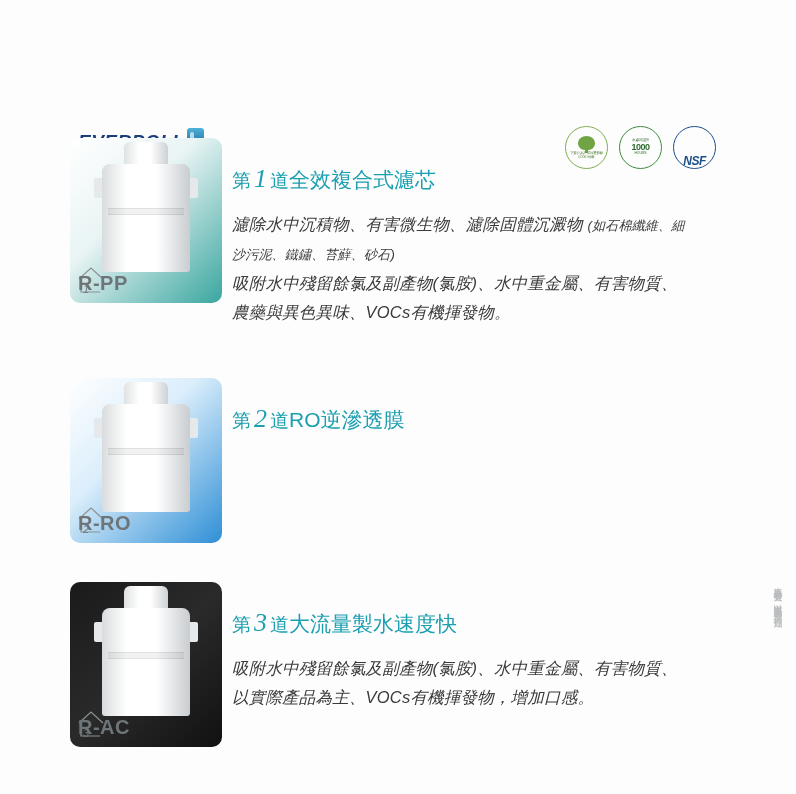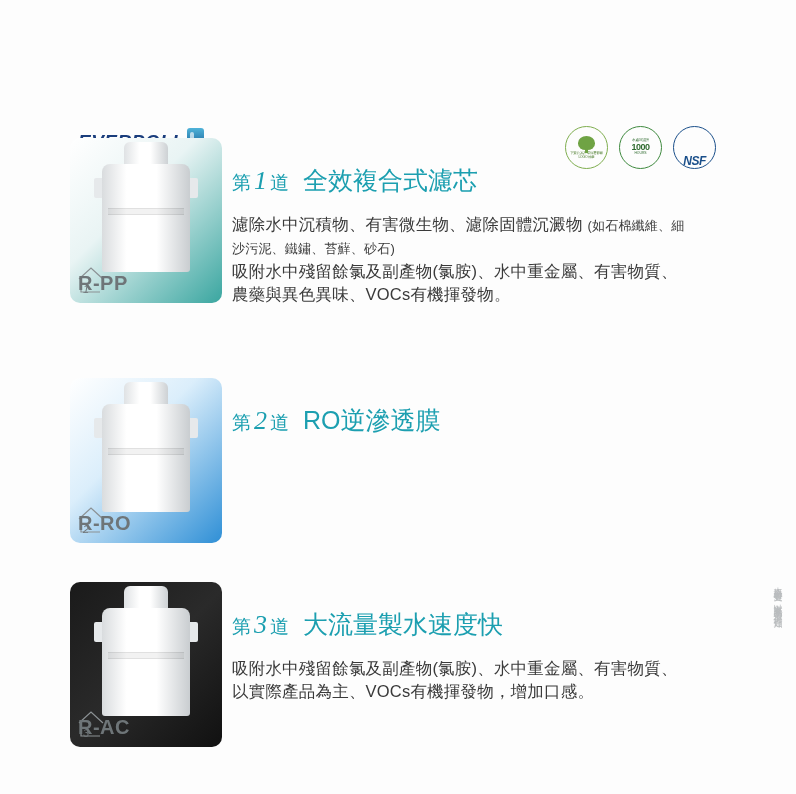--- a/index.html
+++ b/index.html
@@ -261,29 +261,29 @@
   }
   .heading .stage-pre { font-size: 19px; }
   .heading .stage-num {
     font-size: 26px;
     font-style: italic;
     font-family: "Liberation Serif", serif;
     padding: 0 3px;
   }
   .heading .stage-post { font-size: 19px; }
   .heading .stage-title {
-    margin-left: 14px;
-    font-size: 25px;
+    font-size: 21px;
     font-weight: normal;
   }
   .body-text {
     font-size: 16.5px;
-    line-height: 23px;
+    line-height: 29px;
     color: #3a3a3a;
     letter-spacing: 0.2px;
+    font-style: italic;
   }
   .body-text .small {
     font-size: 13px;
   }
 
   
   .side-text {
     position: absolute;
     right: 12px;
     top: 580px;

